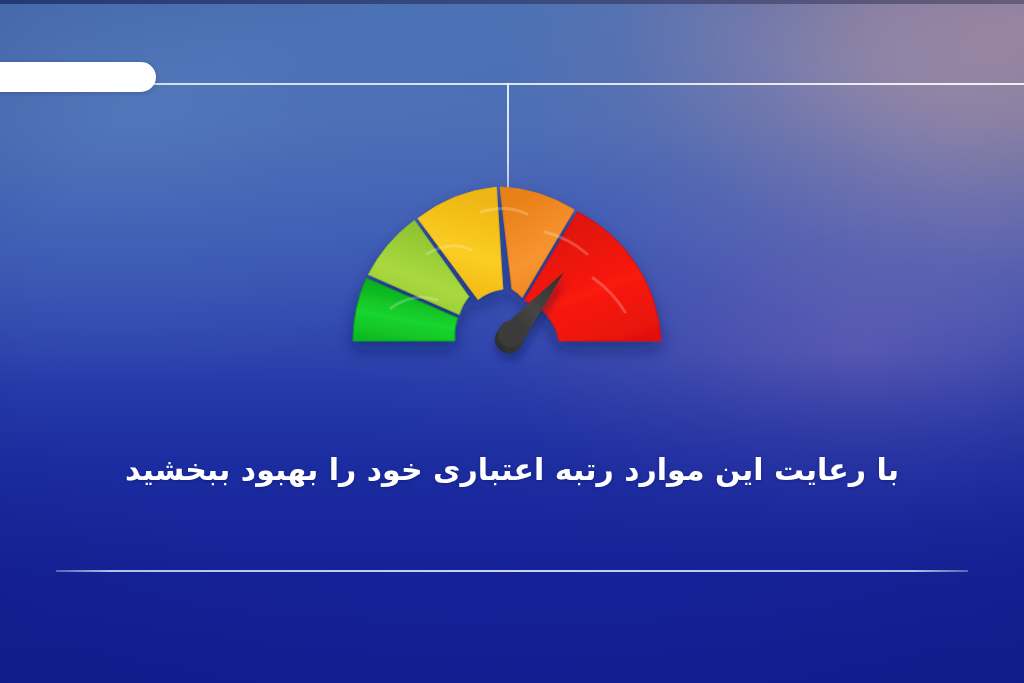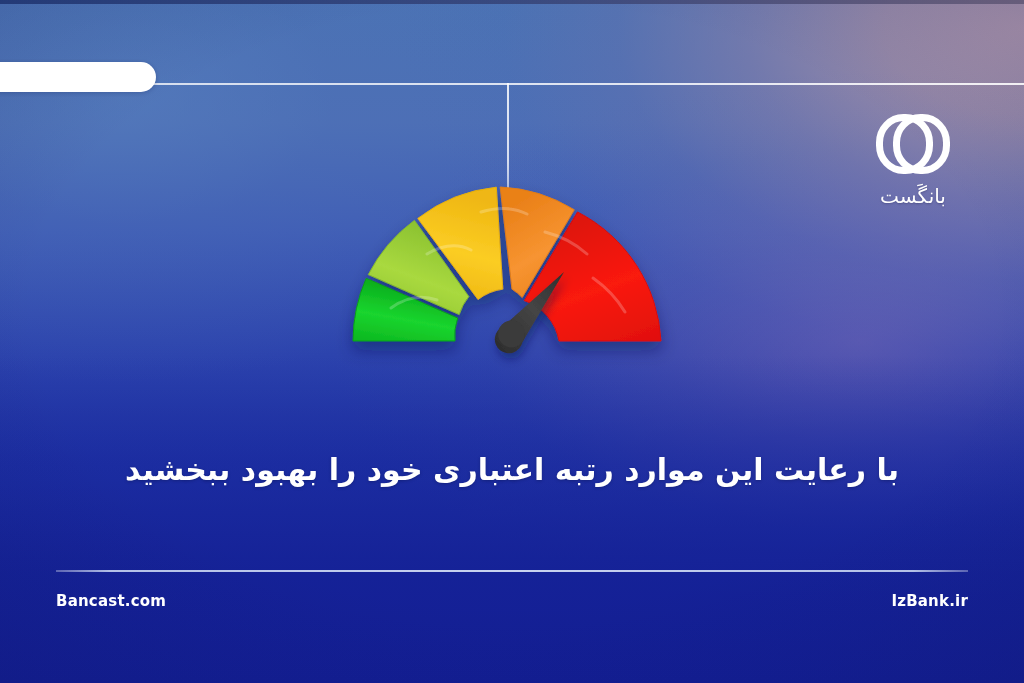--- a/index.html
+++ b/index.html
@@ -215,31 +215,20 @@
   <div class="bg-mauve"></div>
   <div class="bg-violet"></div>
   <div class="bg-bottom"></div>
   <div class="bg-vignette"></div>
   <div class="bg-topedge"></div>
 
   <div class="top-rule"></div>
   <div class="top-pill"></div>
   <div class="drop-line"></div>
 
-  <div class="brand">
-    <span class="brand-mark">
-      <svg width="92" height="64" viewBox="0 0 92 64" aria-hidden="true">
-        <g fill="none" stroke="#ffffff" stroke-width="7">
-          <rect x="12.5" y="5.5" width="50" height="53" rx="24" ry="25"></rect>
-          <rect x="29.5" y="5.5" width="50" height="53" rx="24" ry="25"></rect>
-        </g>
-      </svg>
-    </span>
-    <span class="brand-name">بانگَست</span>
-  </div>
 
   <div class="gauge">
     <svg width="352" height="220" viewBox="0 0 352 220" aria-hidden="true">
       <defs>
         <linearGradient id="gGreen" x1="0" y1="1" x2="0.3" y2="0">
           <stop offset="0%" stop-color="#0cb61f"></stop>
           <stop offset="45%" stop-color="#1ad52e"></stop>
           <stop offset="100%" stop-color="#07a81a"></stop>
         </linearGradient>
         <linearGradient id="gLime" x1="0" y1="1" x2="0.4" y2="0">
@@ -317,18 +306,14 @@
                  a 14,14 0 1 0 19.5,15.5
                  Z"></path>
         <circle cx="180.5" cy="166.0" r="13.5" fill="#3a3a3a"></circle>
       </g>
     </svg>
   </div>
 
   <h1 class="headline">با رعایت این موارد رتبه اعتباری خود را بهبود ببخشید</h1>
 
   <div class="footer-rule"></div>
-  <div class="footer">
-    <a class="footer-link" href="#">Bancast.com</a>
-    <a class="footer-link" href="#">IzBank.ir</a>
-  </div>
 
 </div>
 
 </body></html>

